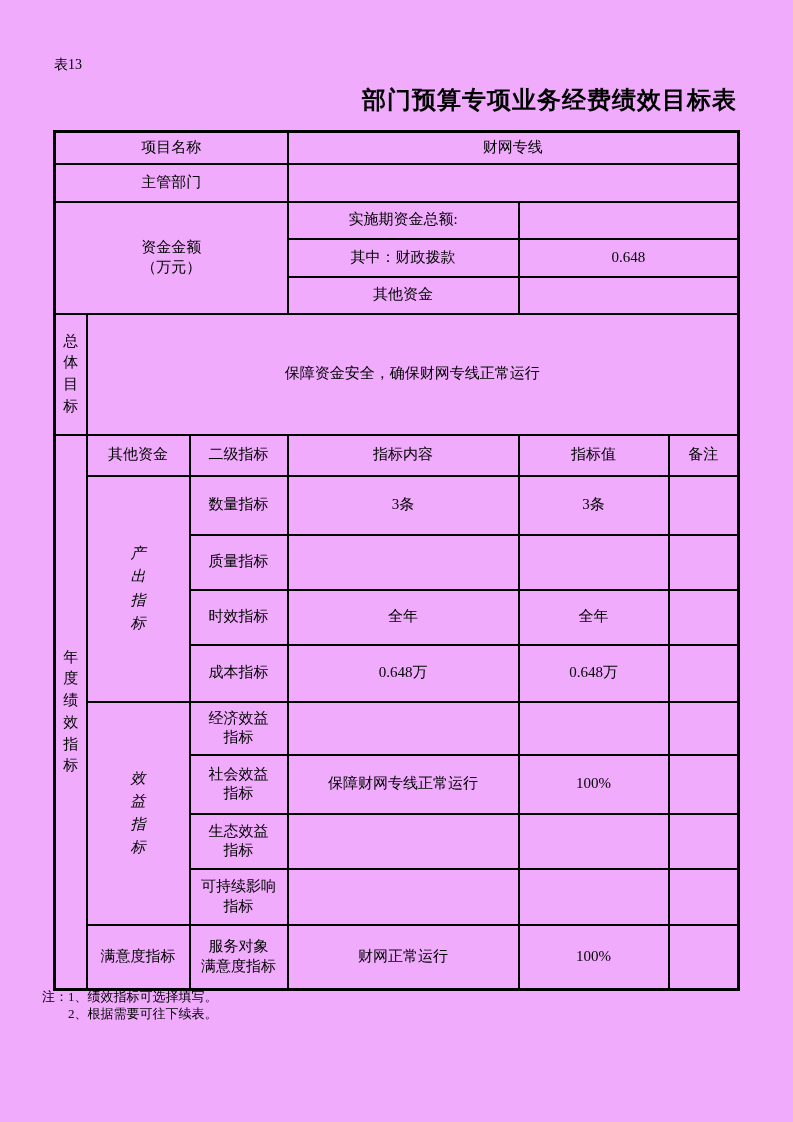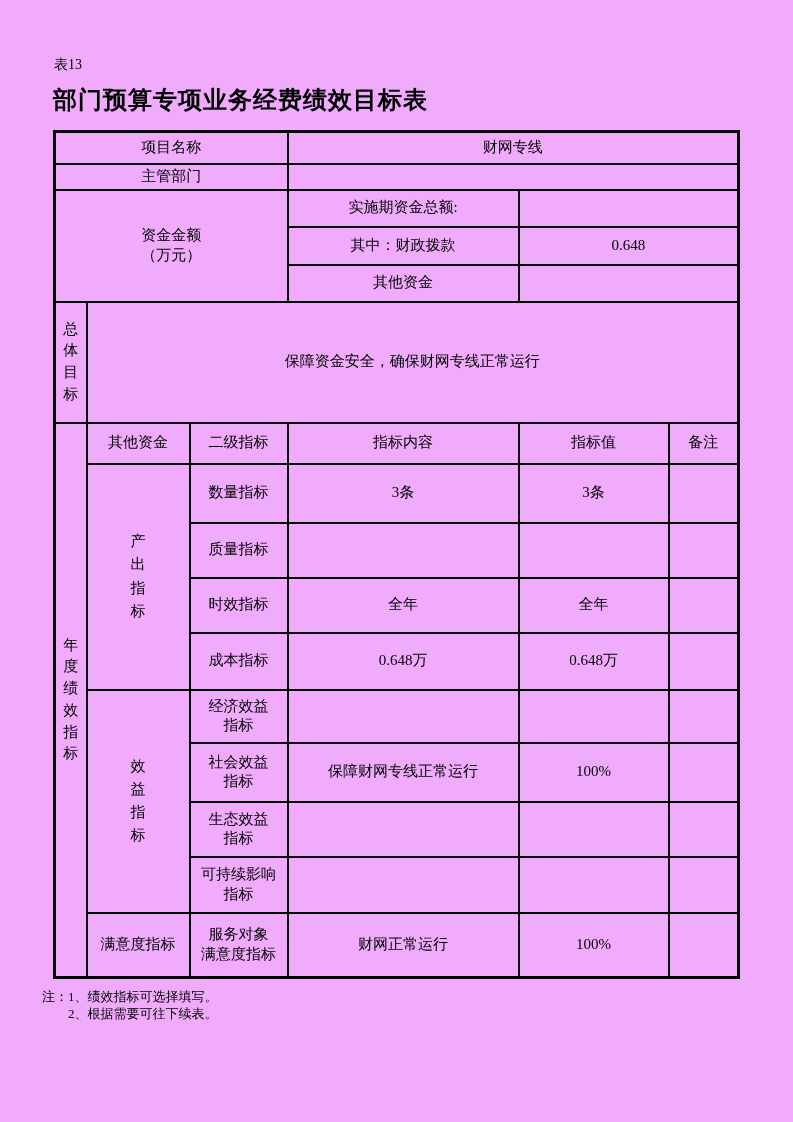--- a/index.html
+++ b/index.html
@@ -19,21 +19,21 @@
     position: absolute;
     left: 54px;
     top: 56px;
     font-size: 14px;
   }
   .doc-title {
     position: absolute;
     left: 53px;
     top: 84px;
     width: 684px;
-    text-align: left;
+    text-align: right;
     font-size: 24px;
     font-weight: bold;
     letter-spacing: 1px;
   }
   table.main {
     position: absolute;
     left: 53px;
     top: 130px;
     width: 684px;
     border-collapse: collapse;
@@ -51,21 +51,21 @@
   }
   td.left { text-align: left; padding-left: 10px; }
   td.goal-text { text-align: left; padding-left: 14px; }
   .vtext {
     display: inline-block;
     width: 1em;
     word-break: break-all;
     text-align: center;
     line-height: 1.45;
   }
-  .vtext.loose { line-height: 1.55; }
+  .vtext.loose { line-height: 1.55; font-style: italic; }
   .notes {
     position: absolute;
     left: 42px;
     top: 988px;
     font-size: 13px;
     line-height: 17px;
     display: flex;
   }
   .notes .prefix { white-space: nowrap; }
   .notes .items div { white-space: nowrap; }
@@ -88,21 +88,21 @@
       <col style="width:150px">
       <col style="width:70px">
     </colgroup>
 
     <tbody>
         <tr style="height:32px">
       <td colspan="3">项目名称</td>
       <td colspan="3">财网专线</td>
     </tr>
 
-    <tr style="height:26px">
+    <tr style="height:38px">
       <td colspan="3">主管部门</td>
       <td colspan="3"></td>
     </tr>
 
     <tr style="height:37px">
       <td colspan="3" rowspan="3">资金金额
 （万元）</td>
       <td class="left">实施期资金总额:</td>
       <td colspan="2"></td>
     </tr>

